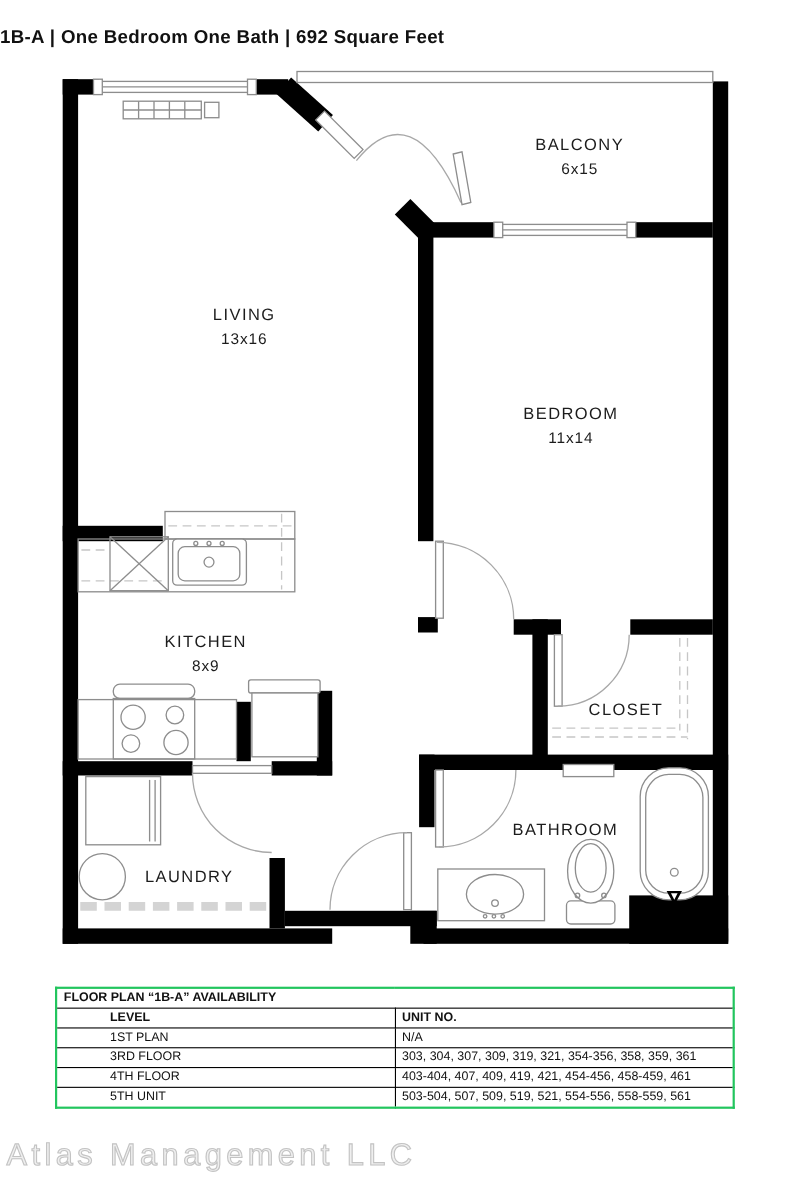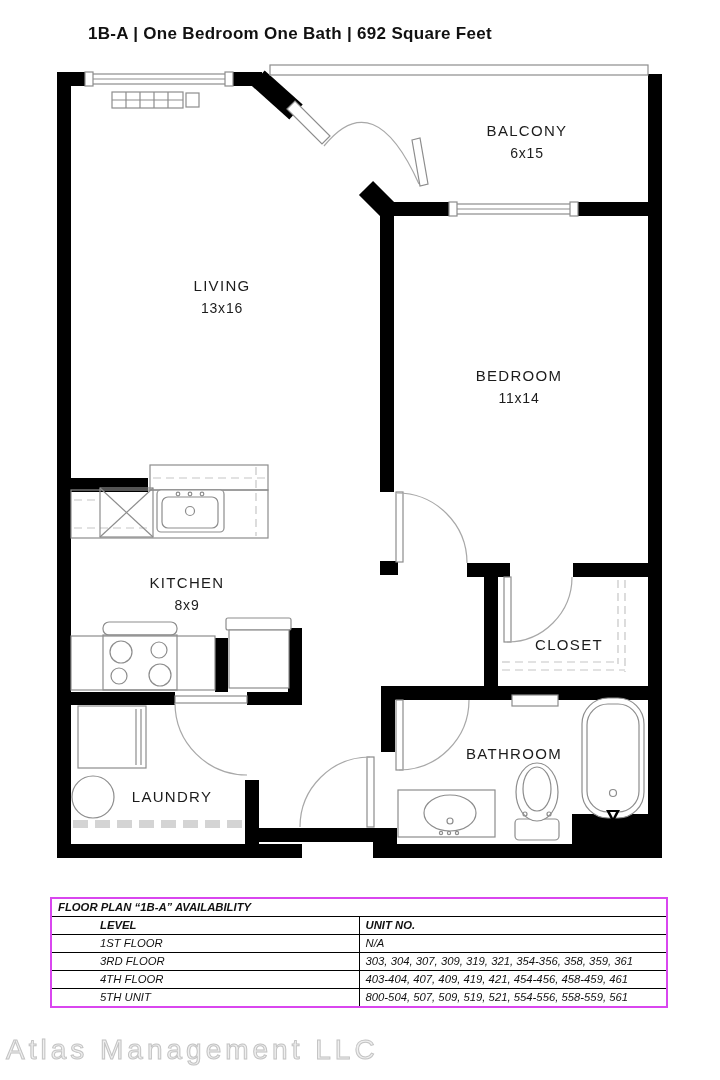--- a/index.html
+++ b/index.html
@@ -1,21 +1,21 @@
 <!DOCTYPE html>
 <html><head>
 <meta charset="utf-8">
 <style>
   html,body{margin:0;padding:0;background:#ffffff;}
   .page{
     position:relative;width:720px;height:1080px;background:#fff;overflow:hidden;
     font-family:"Liberation Sans",sans-serif;color:#111;
   }
   .title{
-    position:absolute;top:24px;left:0;width:580px;text-align:center;
+    position:absolute;top:24px;left:0;width:580px;
     font-size:17px;font-weight:bold;letter-spacing:.3px;color:#111;
   }
   svg.plan{position:absolute;top:0;left:0;}
   svg.plan text{
     font-family:"Liberation Sans",sans-serif;fill:#1c1c1c;
     font-size:15px;letter-spacing:1.3px;text-anchor:middle;
   }
   svg.plan text.dims{font-size:14px;letter-spacing:.8px;}
   .wall{fill:#000;}
   .thin{fill:none;stroke:#8d8d8d;stroke-width:1.2;}
@@ -23,21 +23,21 @@
   .arc{fill:none;stroke:#a8a8a8;stroke-width:1.2;}
   .dash{fill:none;stroke:#c6c6c6;stroke-width:1.2;stroke-dasharray:8 5;}
   .avail{
     position:absolute;left:50px;top:897px;width:618px;
     border-collapse:collapse;table-layout:fixed;
   }
   .avail td{
     border:1px solid #000;font-size:11.3px;line-height:13px;
     padding:1.5px 6px;height:14px;white-space:nowrap;overflow:hidden;color:#111;
   }
-  .avail{border:2px solid #d946ef;font-style:italic;}
+  .avail{border:2px solid #22c55e;}
   .avail .hd{font-weight:bold;}
   .avail .col-level{width:128px;padding-left:48px;}
   .watermark{
     position:absolute;left:6px;top:1034px;width:714px;
     font-size:28px;font-weight:400;letter-spacing:4px;color:#efefef;
     -webkit-text-stroke:1px #c3c3c3;white-space:nowrap;
   }
   .footnote{
     position:absolute;left:224px;top:1053px;
     font-size:11px;font-style:italic;color:#2b2b2b;letter-spacing:.2px;
@@ -233,33 +233,33 @@
       <tr>
         <td class="hd" colspan="2">FLOOR PLAN “1B-A” AVAILABILITY</td>
       </tr>
       <tr>
         <td class="hd col-level">LEVEL</td>
         <td class="hd">UNIT NO.</td>
       </tr>
     </tbody>
     <tbody>
         <tr>
-          <td class="col-level">1ST FLOOR</td>
+          <td class="col-level">1ST PLAN</td>
           <td>N/A</td>
         </tr>
         <tr>
           <td class="col-level">3RD FLOOR</td>
           <td>303, 304, 307, 309, 319, 321, 354-356, 358, 359, 361</td>
         </tr>
         <tr>
           <td class="col-level">4TH FLOOR</td>
           <td>403-404, 407, 409, 419, 421, 454-456, 458-459, 461</td>
         </tr>
         <tr>
           <td class="col-level">5TH UNIT</td>
-          <td>800-504, 507, 509, 519, 521, 554-556, 558-559, 561</td>
+          <td>503-504, 507, 509, 519, 521, 554-556, 558-559, 561</td>
         </tr>
       </tbody>
   </table>
 
   <div class="watermark">Atlas Management LLC</div>
 
 </div>
 
 </body></html>

